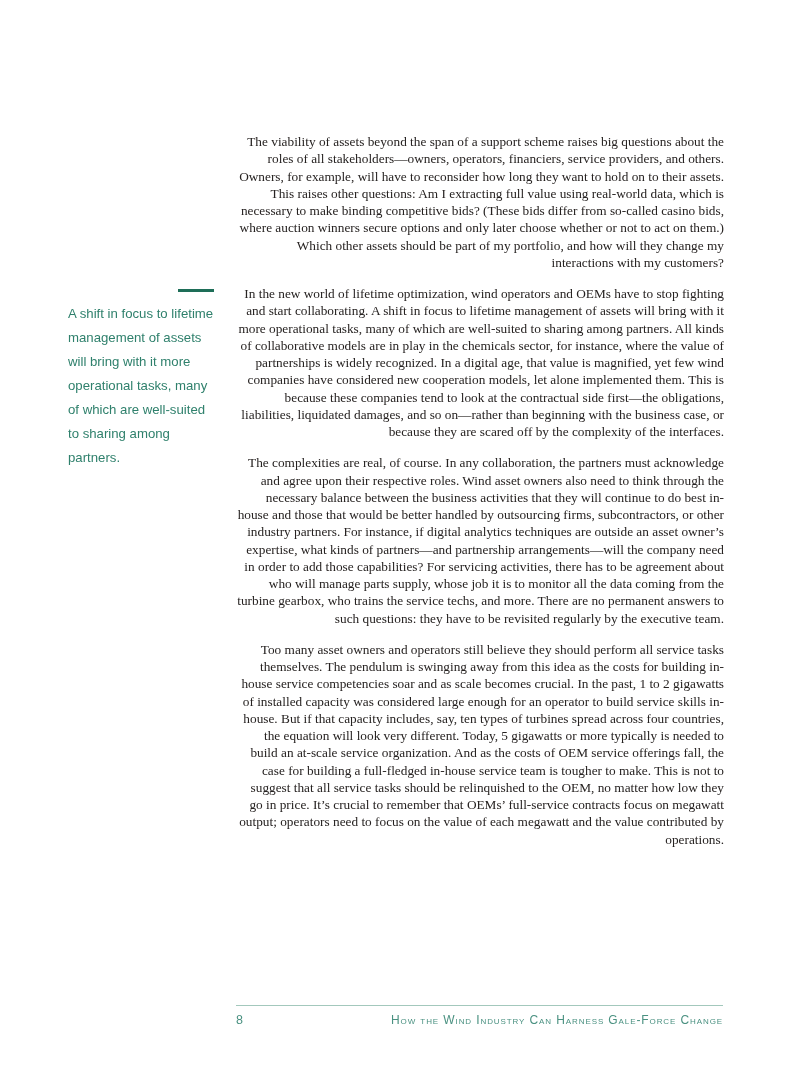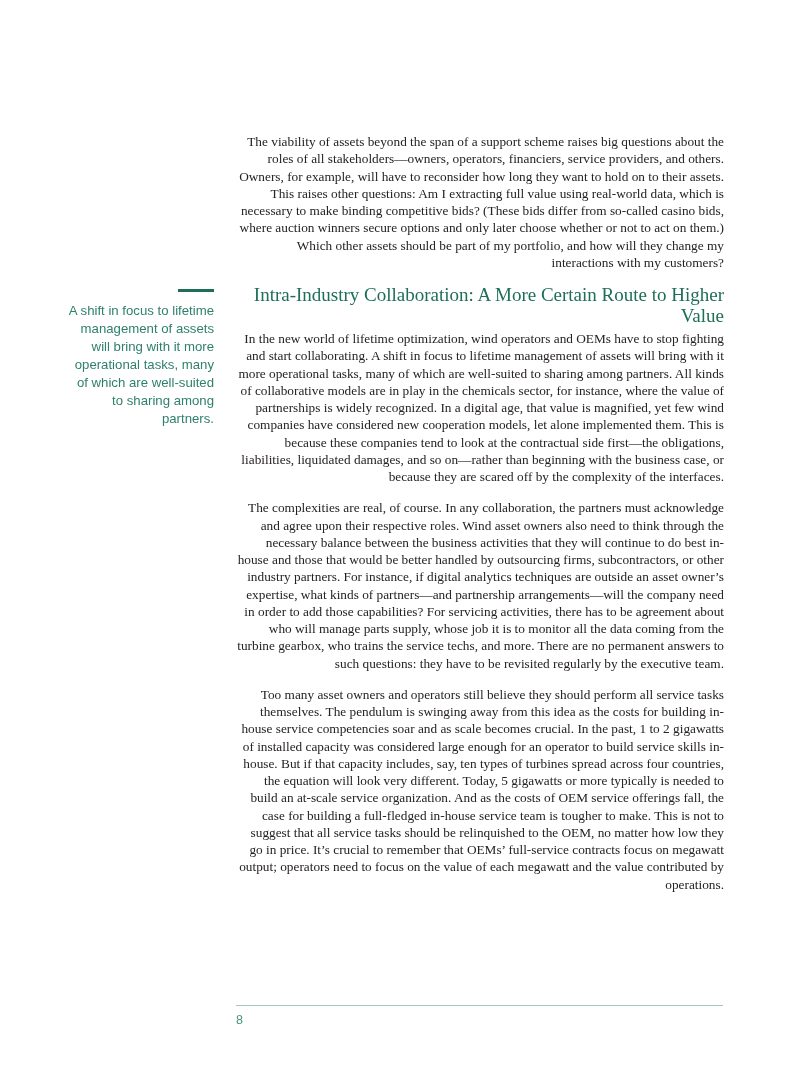--- a/index.html
+++ b/index.html
@@ -20,24 +20,24 @@
     width: 146px;
   }
   .quote-rule {
     width: 36px;
     height: 3px;
     background: #1e6e58;
     margin-left: auto;
   }
   .quote-text {
     margin: 10px 0 0 0;
-    text-align: right;
+    text-align: left;
     font-family: "Liberation Sans", sans-serif;
     font-size: 13.2px;
-    line-height: 18px;
+    line-height: 24px;
     color: #2f806c;
   }
 
   
   .body-col {
     position: absolute;
     left: 237px;
     top: 133px;
     width: 487px;
     color: #262221;
@@ -91,29 +91,29 @@
 <div class="page">
 
   <aside class="pull-quote">
     <div class="quote-rule"></div>
     <p class="quote-text">A shift in focus to lifetime management of assets will bring with it more operational tasks, many of which are well-suited to sharing among partners.</p>
   </aside>
 
   <main class="body-col">
     <p>The viability of assets beyond the span of a support scheme raises big questions about the roles of all stakeholders—owners, operators, financiers, service providers, and others. Owners, for example, will have to reconsider how long they want to hold on to their assets. This raises other questions: Am I extracting full value using real-world data, which is necessary to make binding competitive bids? (These bids differ from so-called casino bids, where auction winners secure options and only later choose whether or not to act on them.) Which other assets should be part of my portfolio, and how will they change my interactions with my customers?</p>
 
-    <h2 class="section-heading">Intra-Industry Collaboration: A More Certain Route to Higher Value</h2>
 
     <p>In the new world of lifetime optimization, wind operators and OEMs have to stop fighting and start collaborating. A shift in focus to lifetime management of assets will bring with it more operational tasks, many of which are well-suited to sharing among partners. All kinds of collaborative models are in play in the chemicals sector, for instance, where the value of partnerships is widely recognized. In a digital age, that value is magnified, yet few wind companies have considered new cooperation models, let alone implemented them. This is because these companies tend to look at the contractual side first—the obligations, liabilities, liquidated damages, and so on—rather than beginning with the business case, or because they are scared off by the complexity of the interfaces.</p>
 
     <p>The complexities are real, of course. In any collaboration, the partners must acknowledge and agree upon their respective roles. Wind asset owners also need to think through the necessary balance between the business activities that they will continue to do best in-house and those that would be better handled by outsourcing firms, subcontractors, or other industry partners. For instance, if digital analytics techniques are outside an asset owner’s expertise, what kinds of partners—and partnership arrangements—will the company need in order to add those capabilities? For servicing activities, there has to be agreement about who will manage parts supply, whose job it is to monitor all the data coming from the turbine gearbox, who trains the service techs, and more. There are no permanent answers to such questions: they have to be revisited regularly by the executive team.</p>
 
     <p>Too many asset owners and operators still believe they should perform all service tasks themselves. The pendulum is swinging away from this idea as the costs for building in-house service competencies soar and as scale becomes crucial. In the past, 1 to 2 gigawatts of installed capacity was considered large enough for an operator to build service skills in-house. But if that capacity includes, say, ten types of turbines spread across four countries, the equation will look very different. Today, 5 gigawatts or more typically is needed to build an at-scale service organization. And as the costs of OEM service offerings fall, the case for building a full-fledged in-house service team is tougher to make. This is not to suggest that all service tasks should be relinquished to the OEM, no matter how low they go in price. It’s crucial to remember that OEMs’ full-service contracts focus on megawatt output; operators need to focus on the value of each megawatt and the value contributed by operations.</p>
   </main>
 
   <footer class="page-footer">
     <div class="footer-rule"></div>
     <div class="footer-row">
       <span class="page-number">8</span>
+      <span class="running-title">How the Wind Industry Can Harness Gale-Force Change</span>
     </div>
   </footer>
 
 </div>
 
 </body></html>

